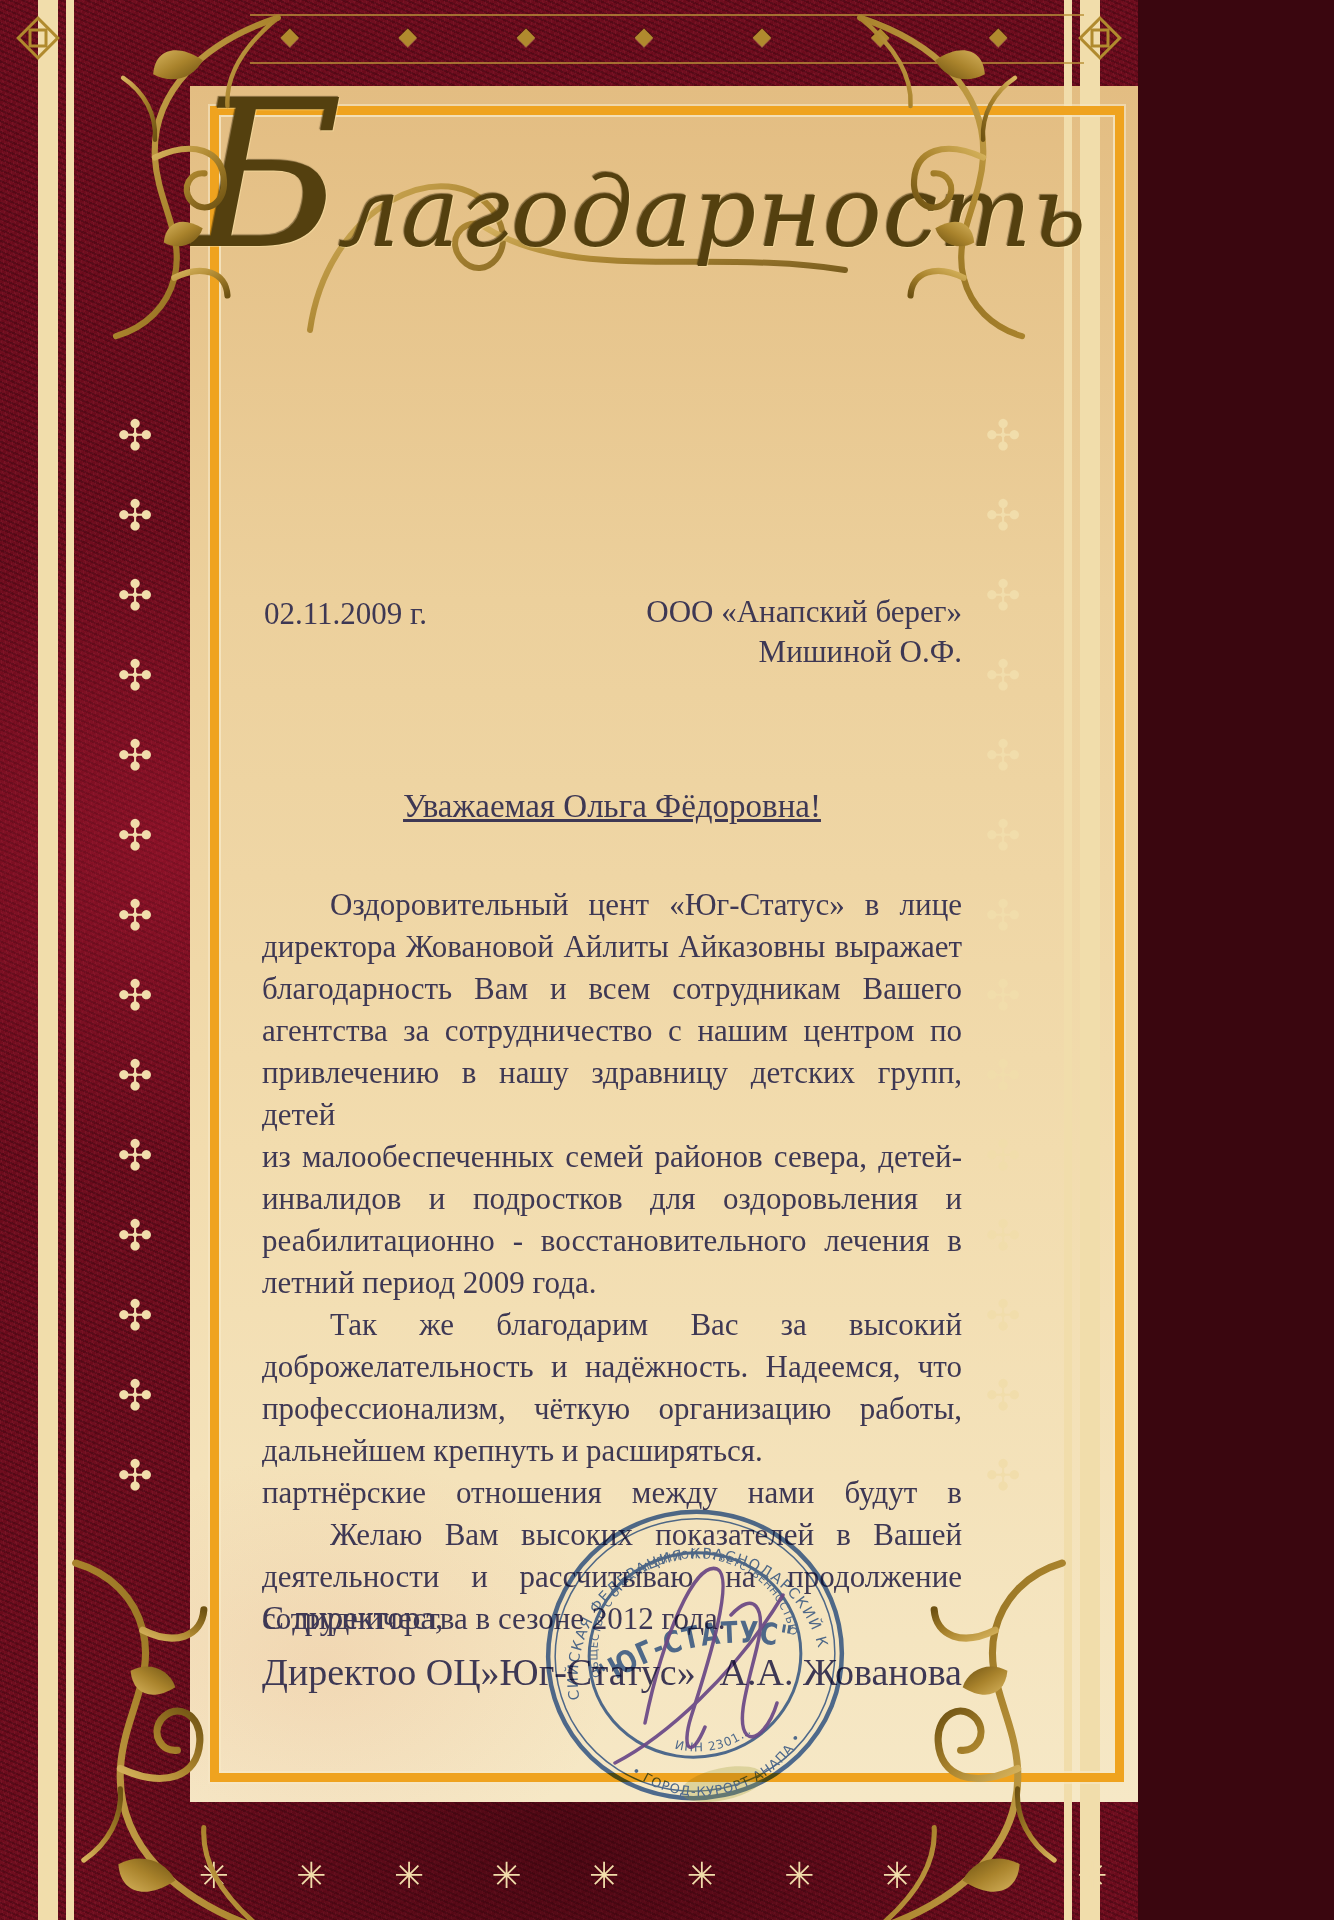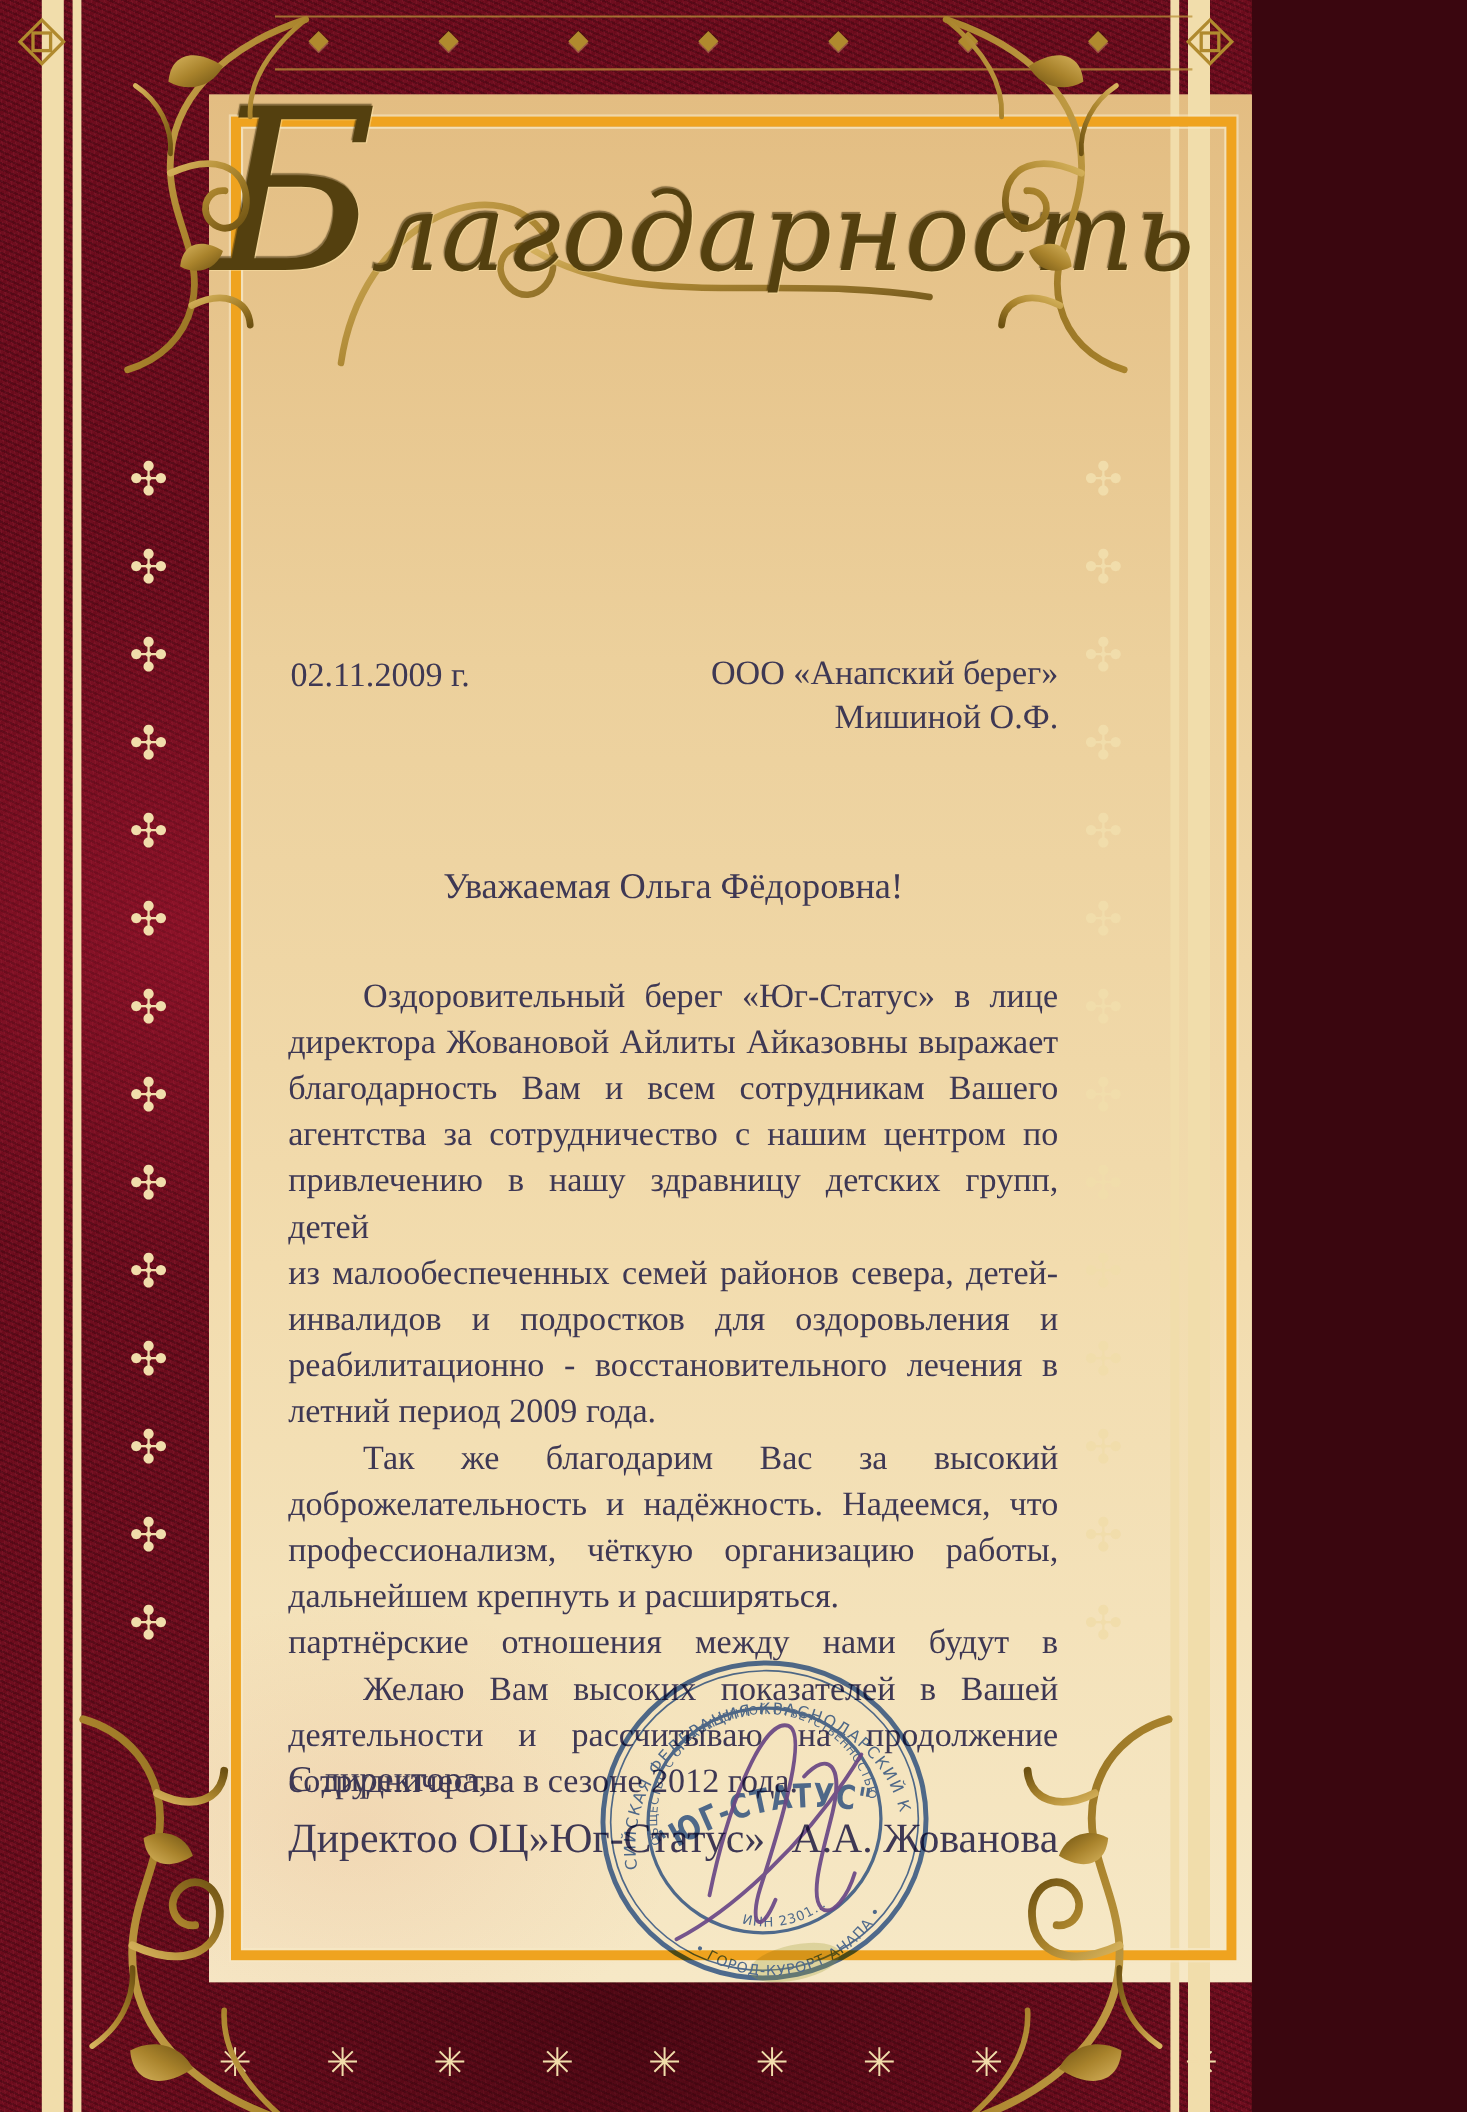--- a/index.html
+++ b/index.html
@@ -52,21 +52,21 @@
     color:#54400f;font-family:"DejaVu Serif",serif;font-style:italic;
     text-shadow:1px 1px 0 rgba(255,232,170,.45), -1px -1px 1px rgba(50,34,0,.55);}
   .title .cap{font-size:205px;line-height:0;letter-spacing:-6px;}
   .title .rest{font-size:98px;line-height:0;letter-spacing:1px;}
   
   .ink{color:#3e3854;}
   .date{position:absolute;left:264px;top:596px;font-size:31px;z-index:3;}
   .recipient{position:absolute;left:560px;top:592px;width:402px;text-align:right;
     font-size:31px;line-height:40px;z-index:3;}
   .salutation{position:absolute;left:262px;top:788px;width:700px;text-align:center;
-    font-size:33px;z-index:3;}
+    font-size:33px;z-index:3;text-decoration:underline;}
   .bodytext{position:absolute;left:262px;top:884px;width:700px;font-size:31px;
     line-height:42px;z-index:3;}
   .line{text-align:justify;text-align-last:justify;}
   .line.first{padding-left:68px;}
   .line.last{text-align-last:left;}
   .sig-closing{position:absolute;left:262px;top:1600px;font-size:33px;z-index:3;}
   .sig-row{position:absolute;left:262px;top:1650px;width:700px;display:flex;
     justify-content:space-between;font-size:38px;z-index:3;}
   
   .stamp{position:absolute;left:495px;top:1465px;z-index:6;mix-blend-mode:multiply;}
@@ -142,21 +142,21 @@
   </div>
 
   <div class="date ink">02.11.2009 г.</div>
   <div class="recipient ink">
     <div>ООО «Анапский берег»</div>
     <div>Мишиной О.Ф.</div>
   </div>
   <div class="salutation ink">Уважаемая Ольга Фёдоровна!</div>
 
   <div class="bodytext ink">
-    <div class="line first">Оздоровительный берег «Юг-Статус» в лице</div>
+    <div class="line first">Оздоровительный цент «Юг-Статус» в лице</div>
     <div class="line">директора Жовановой Айлиты Айказовны выражает</div>
     <div class="line">благодарность Вам и всем сотрудникам Вашего</div>
     <div class="line">агентства за сотрудничество с нашим центром по</div>
     <div class="line">привлечению в нашу здравницу детских групп, детей</div>
     <div class="line">из малообеспеченных семей районов севера, детей-</div>
     <div class="line">инвалидов и подростков для оздоровьления и</div>
     <div class="line">реабилитационно - восстановительного лечения в</div>
     <div class="line last">летний период 2009 года.</div>
     <div class="line first">Так же благодарим Вас за высокий</div>
     <div class="line">доброжелательность и надёжность. Надеемся, что</div>

